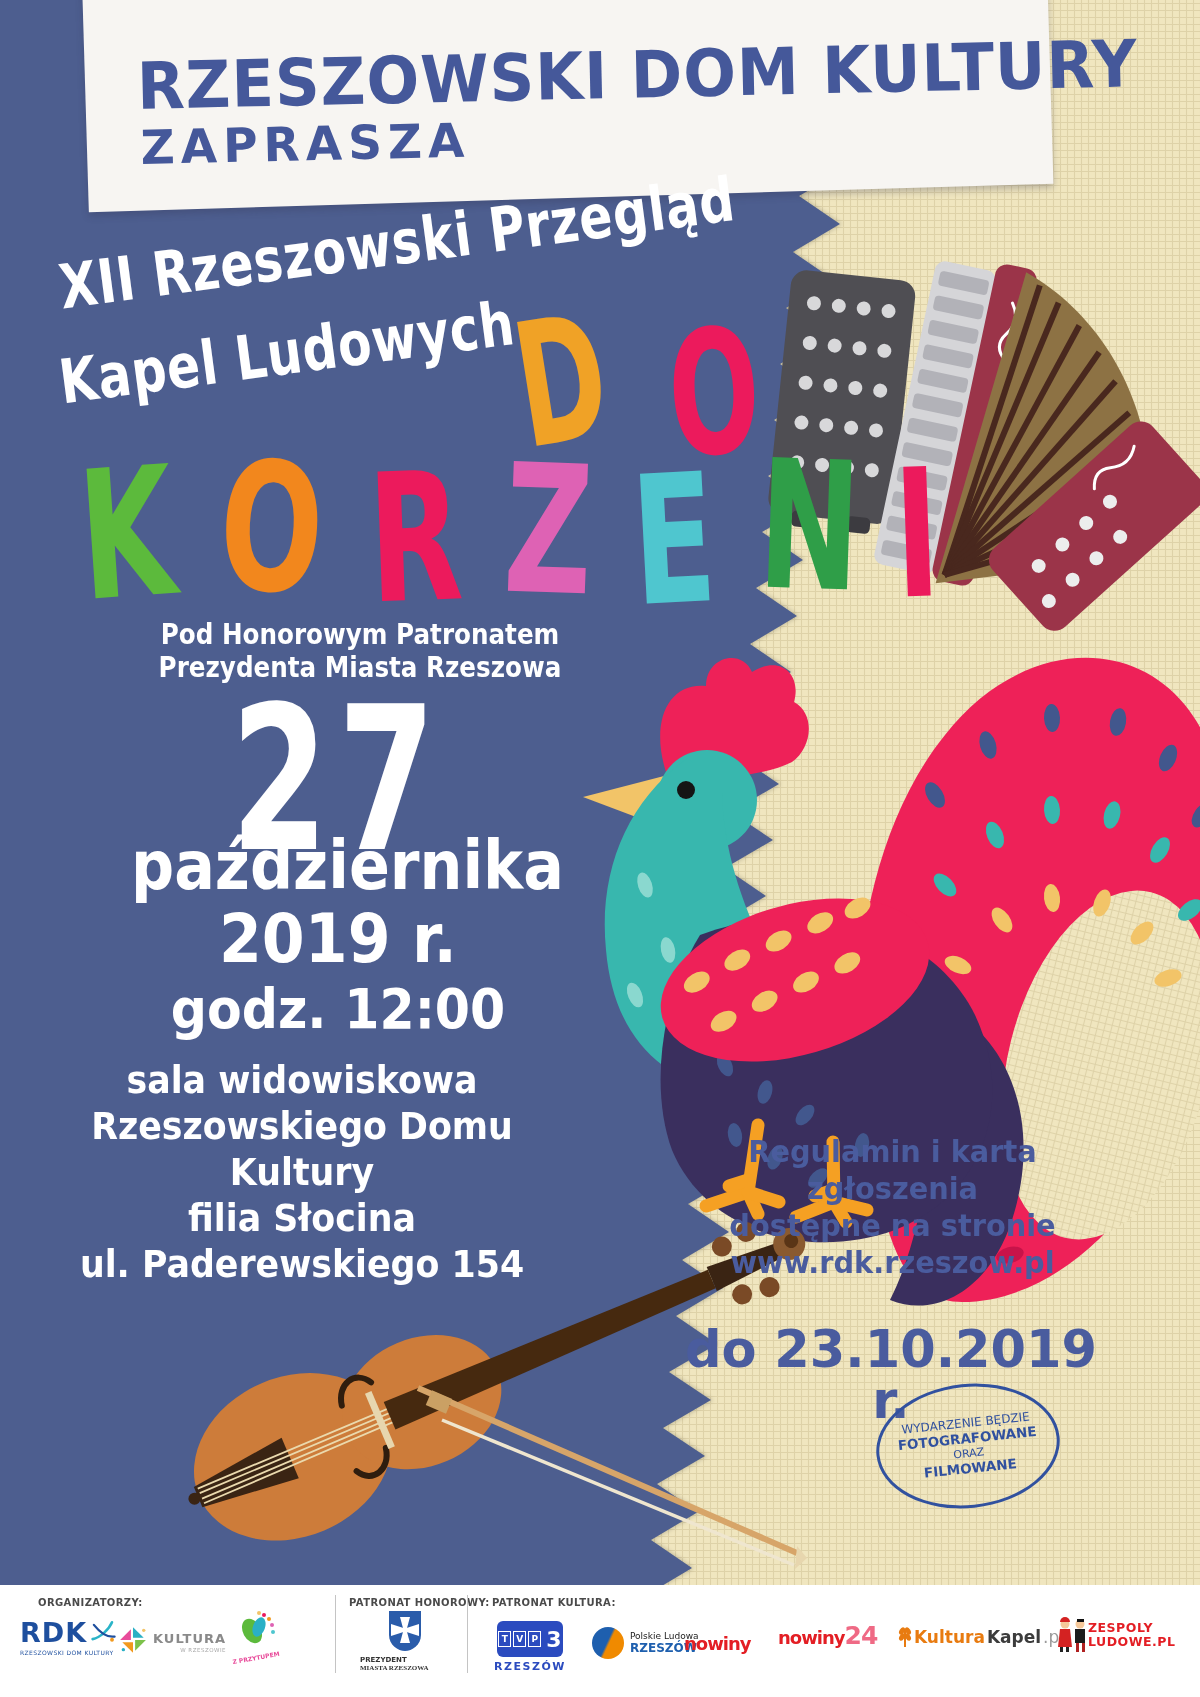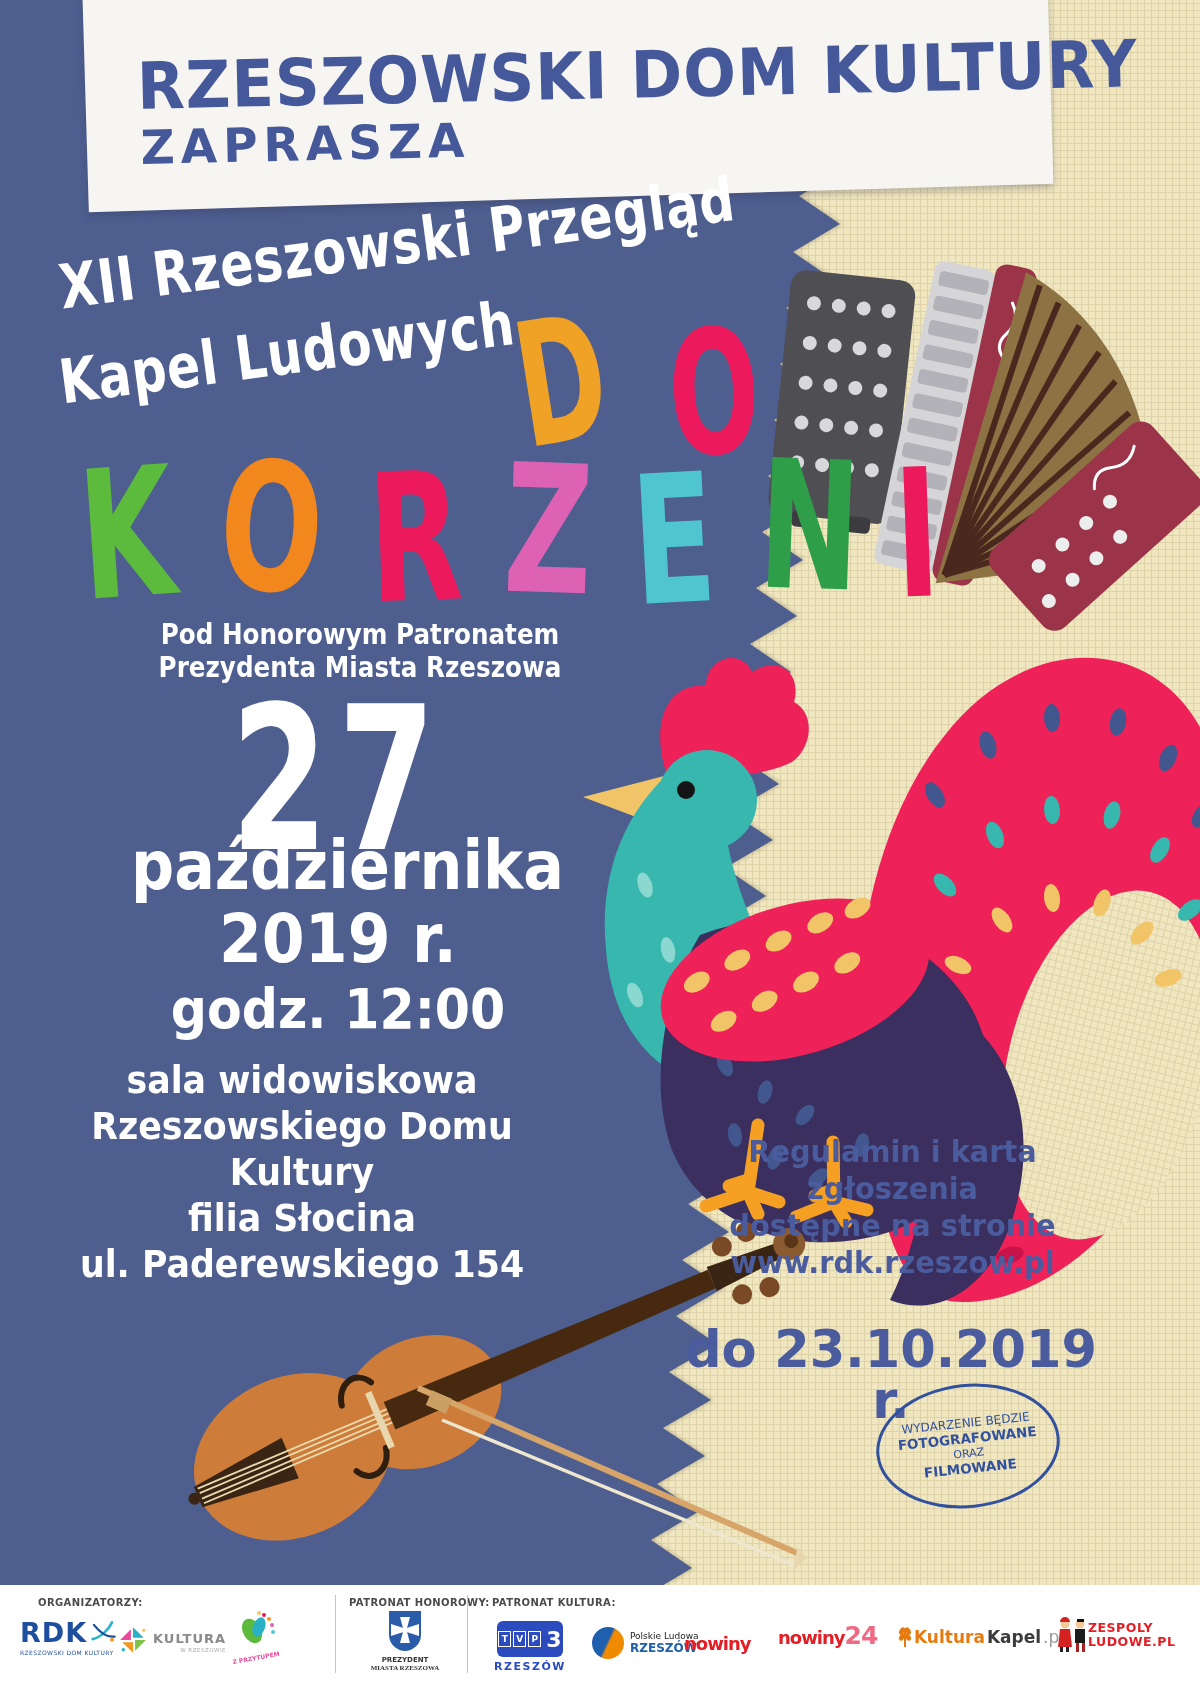--- a/index.html
+++ b/index.html
@@ -69,21 +69,21 @@
   .f-div{position:absolute;top:10px;width:1px;height:78px;background:#c4c4c4;}
   .logo{position:absolute;}
   .rdk{left:20px;top:30px;width:96px;}
   .rdk-name{font-size:27px;font-weight:bold;color:var(--rdk-blue);line-height:1;letter-spacing:1px;}
   .rdk-sub{display:block;font-size:6px;color:var(--rdk-blue);letter-spacing:.4px;}
   .kultura{left:118px;top:40px;display:flex;align-items:center;gap:5px;}
   .kultura-name{font-size:13px;font-weight:bold;color:var(--kultura-gray);letter-spacing:1px;}
   .kultura-sub{display:block;font-size:5.5px;color:#a8a8a8;text-align:right;letter-spacing:.5px;}
   .przytupem{left:224px;top:22px;width:64px;text-align:center;}
   .przytupem-name{display:block;font-size:6px;font-weight:bold;color:#e84b9a;transform:rotate(-10deg);margin-top:1px;}
-  .prez{left:360px;top:24px;width:90px;text-align:center;}
+  .prez{left:360px;top:24px;width:90px;}
   .prez-l1{display:block;font-size:7px;font-weight:bold;color:#333;margin-top:3px;}
   .prez-l2{display:block;font-size:7px;font-weight:bold;color:#333;font-family:Liberation Serif, serif;}
   .tvp{left:494px;top:36px;width:72px;text-align:center;}
   .tvp-box{width:66px;height:36px;background:var(--tvp-blue);border-radius:6px;display:flex;align-items:center;
     justify-content:center;gap:2px;margin:0 auto;}
   .tvp-box b{display:inline-block;width:11px;height:14px;border:1.5px solid #fff;color:#fff;font-size:9px;
     line-height:14px;font-weight:bold;}
   .tvp-num{color:#fff;font-size:22px;font-weight:bold;margin-left:3px;}
   .tvp-sub{display:block;font-size:11px;font-weight:bold;color:var(--tvp-blue);letter-spacing:1.5px;margin-top:3px;}
   .radio{left:592px;top:42px;display:flex;align-items:center;gap:6px;}

